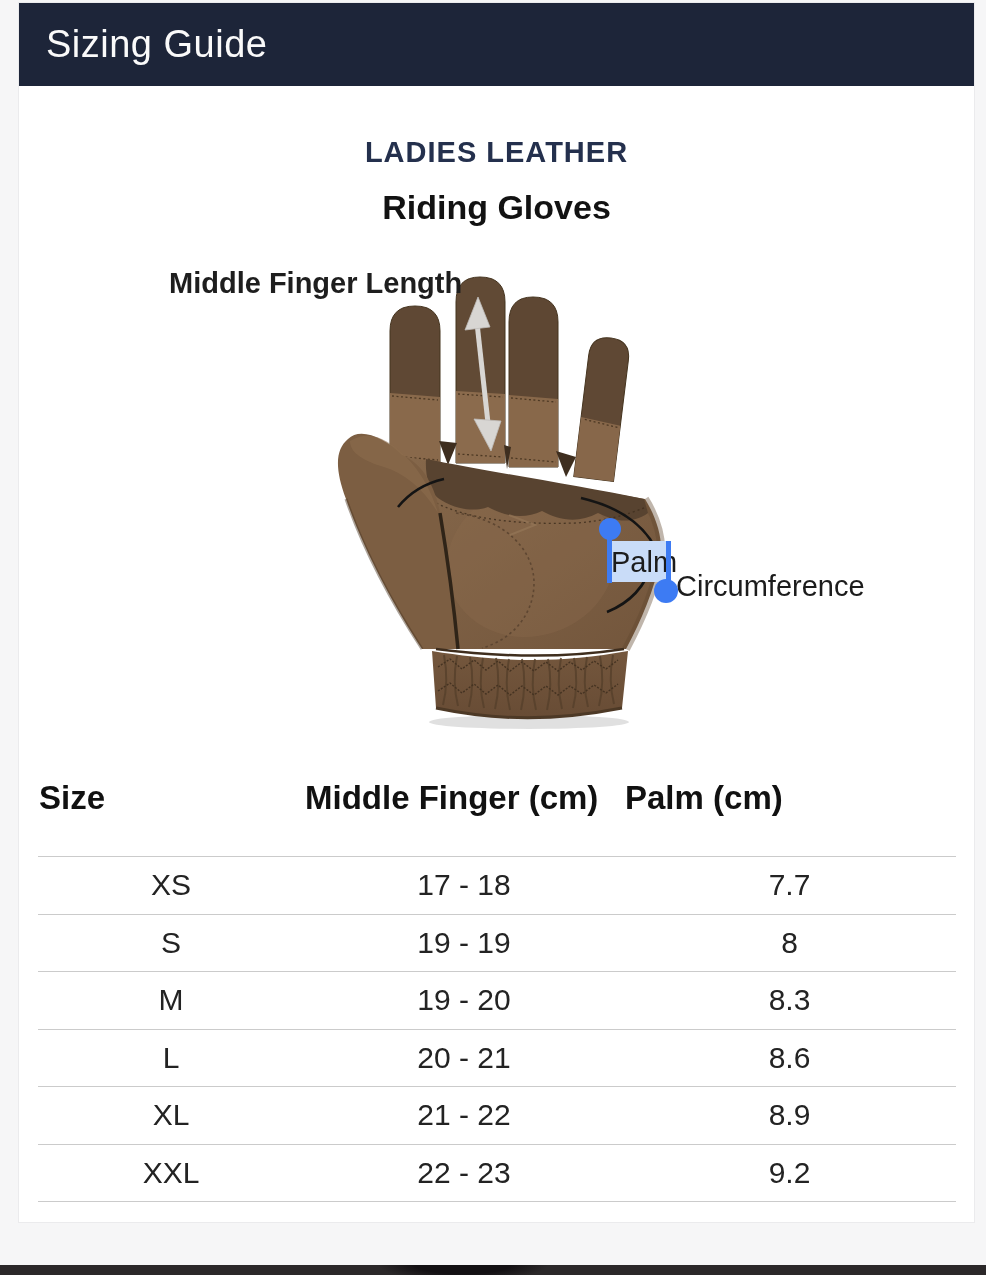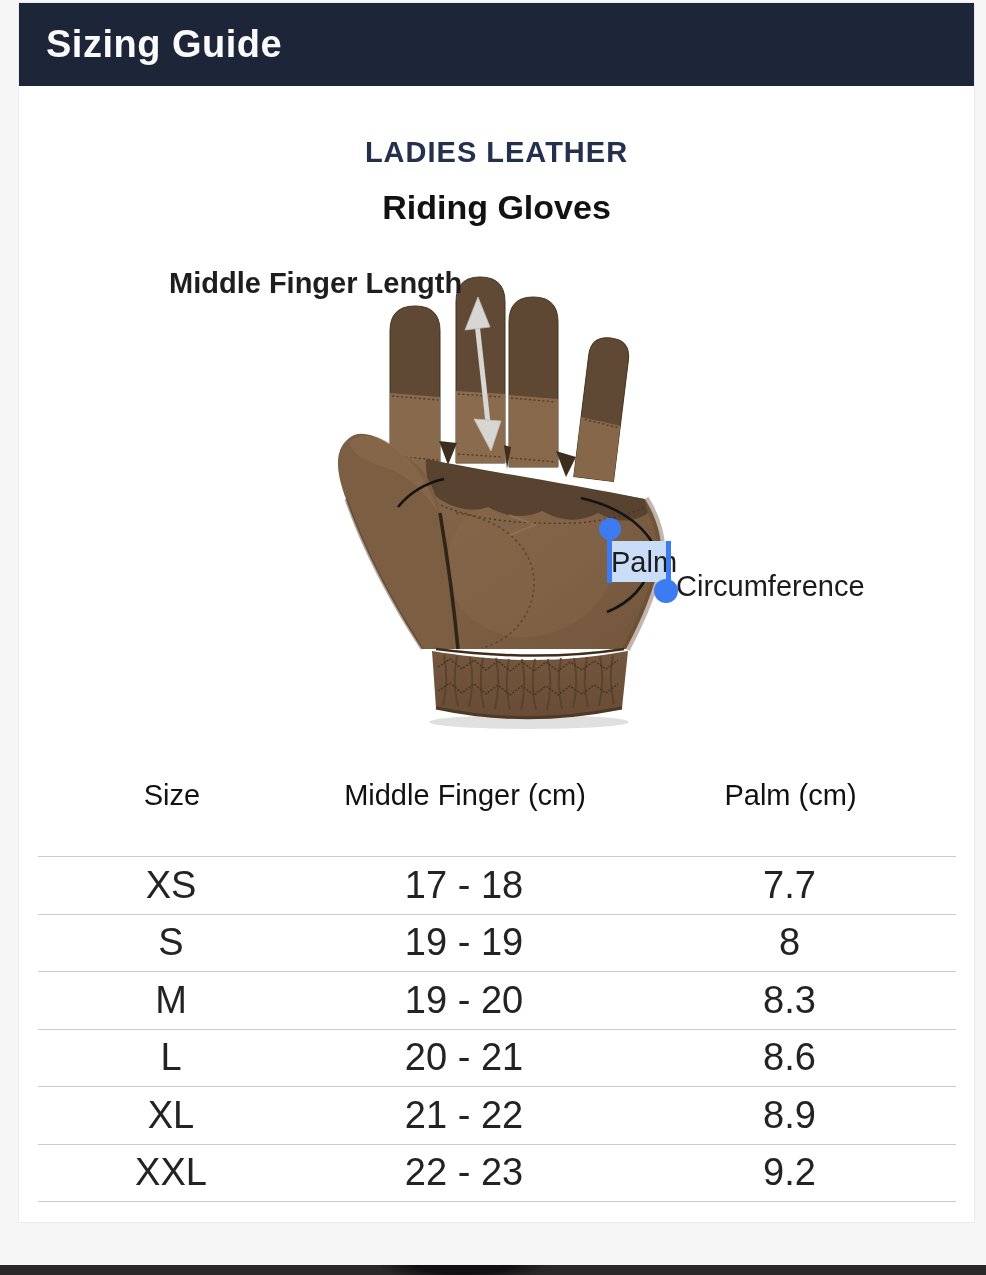--- a/index.html
+++ b/index.html
@@ -11,21 +11,21 @@
   .card{
     position:absolute;left:18px;top:2px;width:957px;height:1221px;
     background:#ffffff;border:1px solid #ebebed;box-sizing:border-box;
   }
   .card-header{
     position:absolute;left:0;top:0;width:100%;height:83px;
     background:#1d2539;
   }
   .card-header .hdr-title{
     display:block;padding-left:27px;line-height:83px;
-    font-size:38px;font-weight:700;letter-spacing:.5px;color:#fafafa;
+    font-size:38px;font-weight:400;letter-spacing:.5px;color:#fafafa;
   }
   .product-title{
     position:absolute;left:0;top:133px;width:100%;text-align:center;
     font-size:29px;font-weight:700;letter-spacing:1px;color:#24304d;margin:0;
   }
   .product-subtitle{
     position:absolute;left:0;top:185px;width:100%;text-align:center;
     font-size:34px;font-weight:700;color:#121212;margin:0;
   }
   .finger-label{
@@ -41,30 +41,30 @@
   .sel-bar.start{left:588px;top:536px;}
   .sel-bar.end{left:647px;top:538px;}
   .sel-dot{position:absolute;border-radius:50%;background:#3d7bf3;}
   .sel-dot.start{left:580px;top:515px;width:22px;height:22px;}
   .sel-dot.end{left:635px;top:576px;width:24px;height:24px;}
   
   .tbl-head{
     position:absolute;left:20px;top:776px;width:917px;
     display:grid;grid-template-columns:266px 320px 331px;
   }
-  .tbl-head span{text-align:center;font-size:29px;font-weight:400;color:#111;}
+  .tbl-head span{font-size:33px;font-weight:700;color:#111;}
   .tbl-body{
     position:absolute;left:19px;top:853px;width:918px;
     border-bottom:1px solid #cbcbcb;
   }
   .tbl-row{
     display:grid;grid-template-columns:266px 320px 331px;
     height:57.5px;align-items:center;border-top:1px solid #cbcbcb;box-sizing:border-box;
   }
-  .tbl-row span{text-align:center;font-size:38px;font-weight:400;color:#232323;}
+  .tbl-row span{text-align:center;font-size:30px;font-weight:400;color:#232323;}
   
   .bottom-bar{position:absolute;left:0;top:1265px;width:986px;height:10px;background:#2b2829;}
   .bottom-bar .blob{
     position:absolute;left:378px;top:0;width:170px;height:10px;
     background:radial-gradient(ellipse 85px 16px at 50% 0%, #131013 55%, rgba(19,16,19,0) 100%);
   }
 </style>
 </head>
 <body>
 

